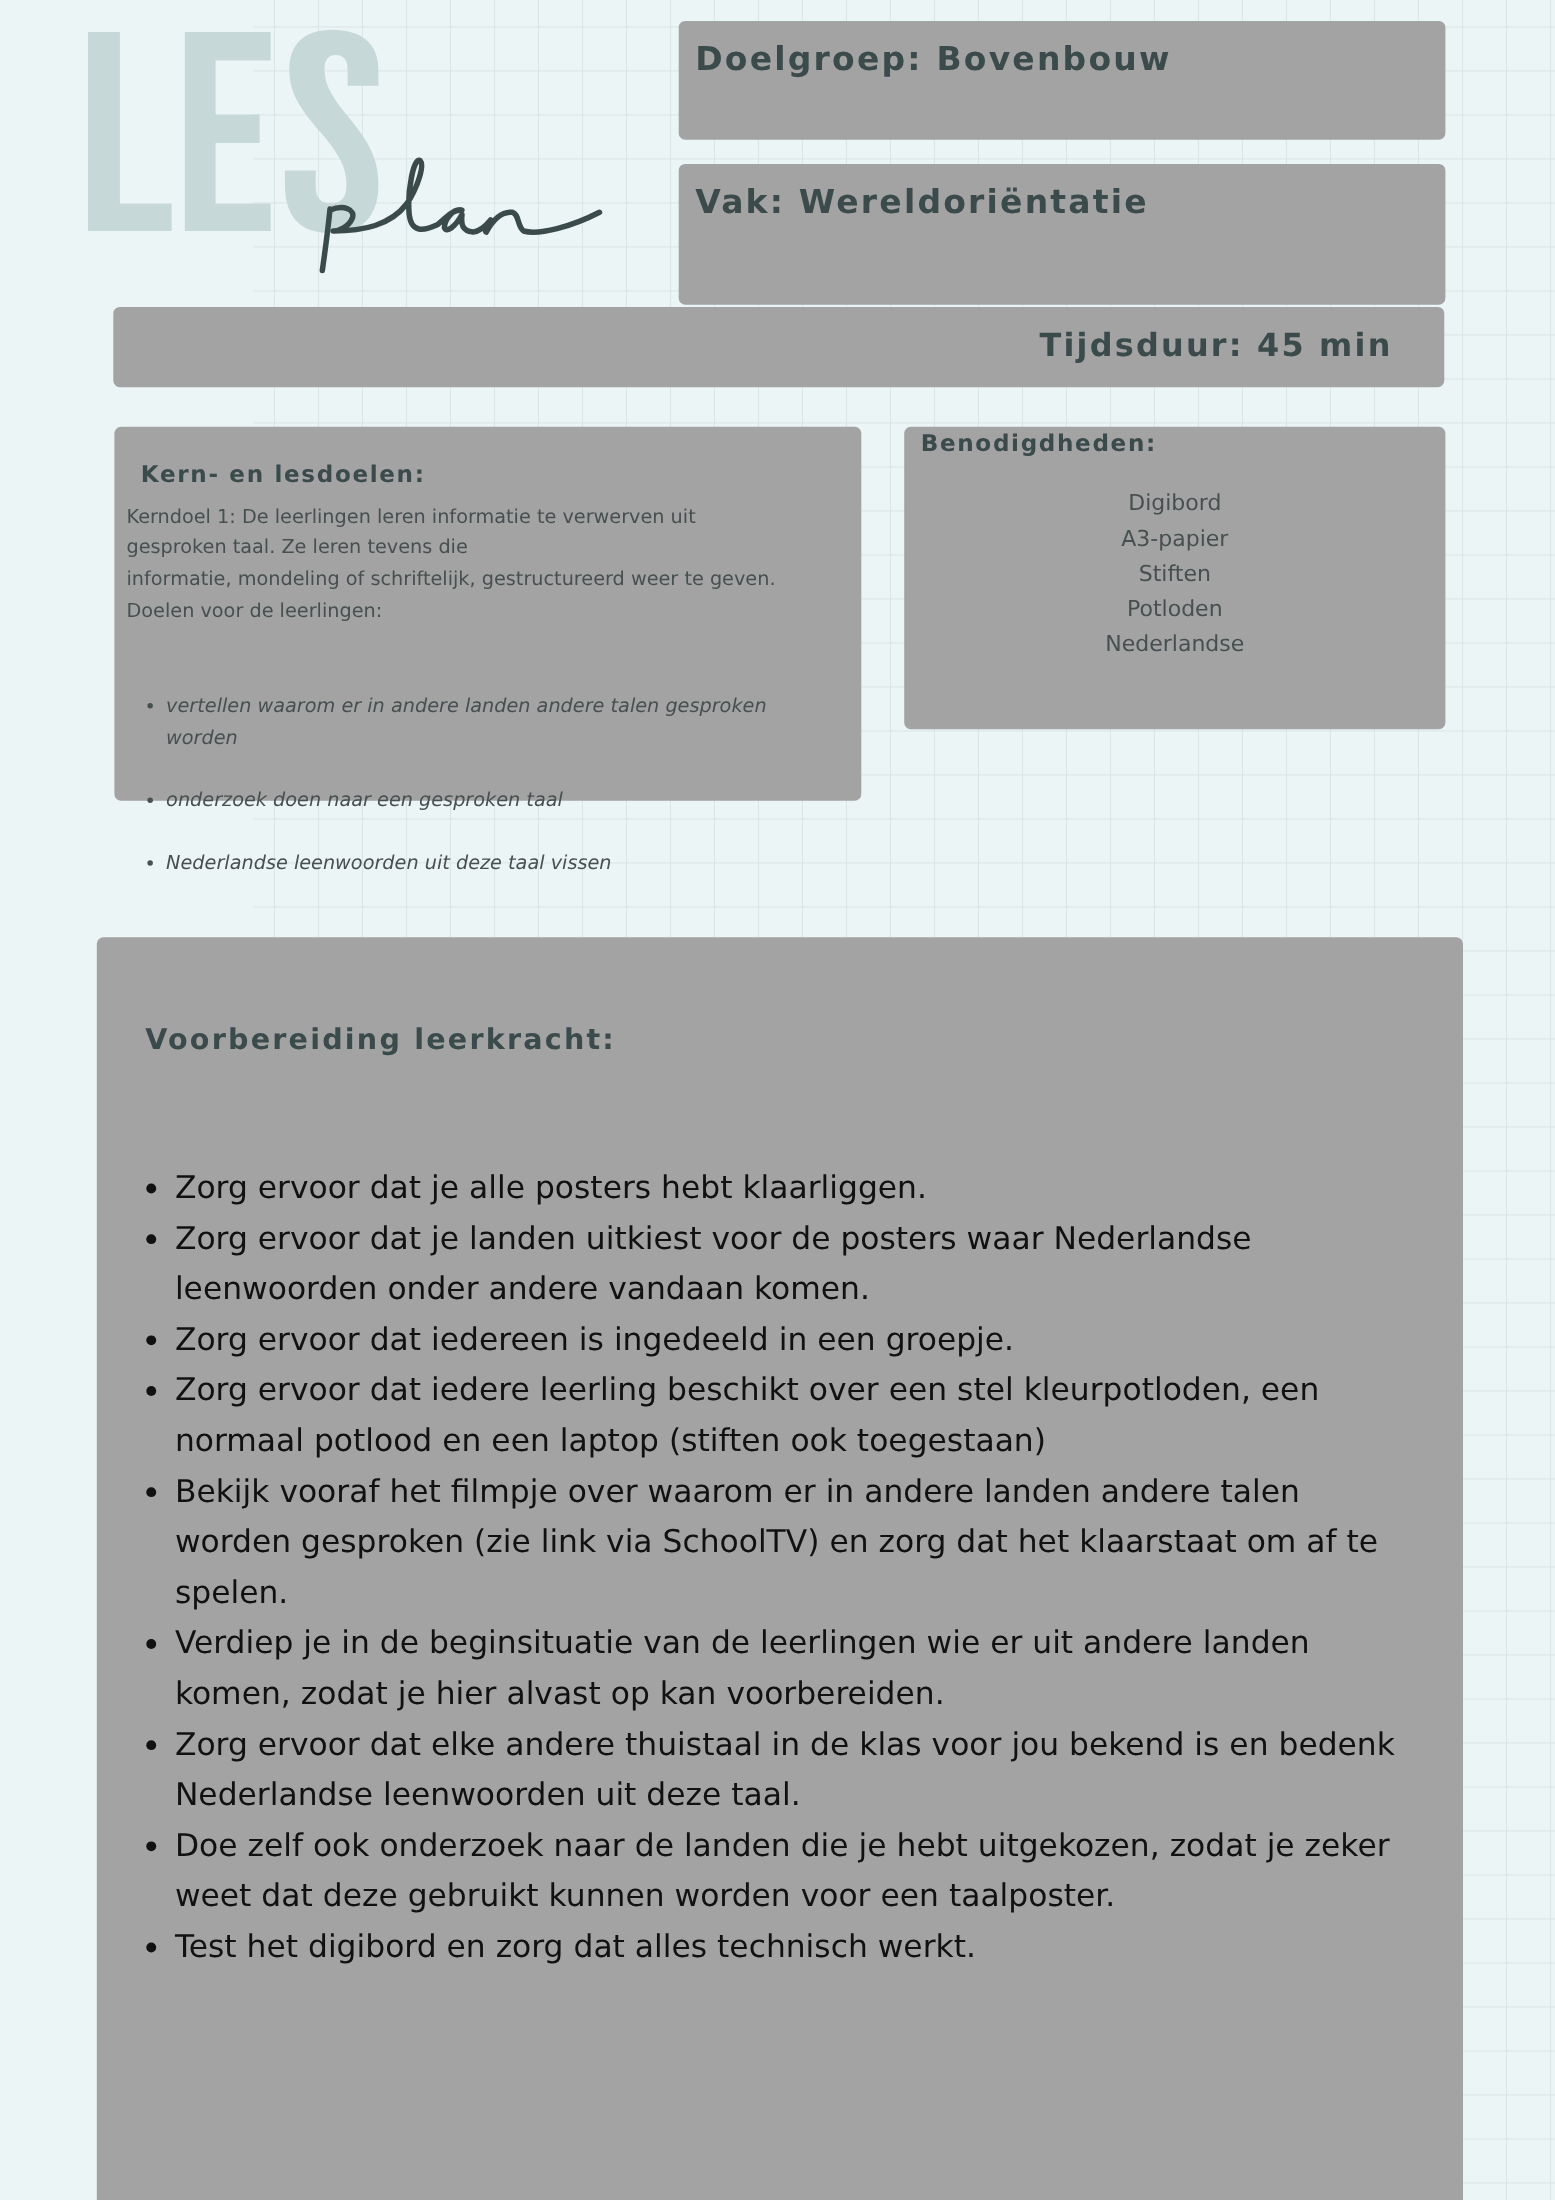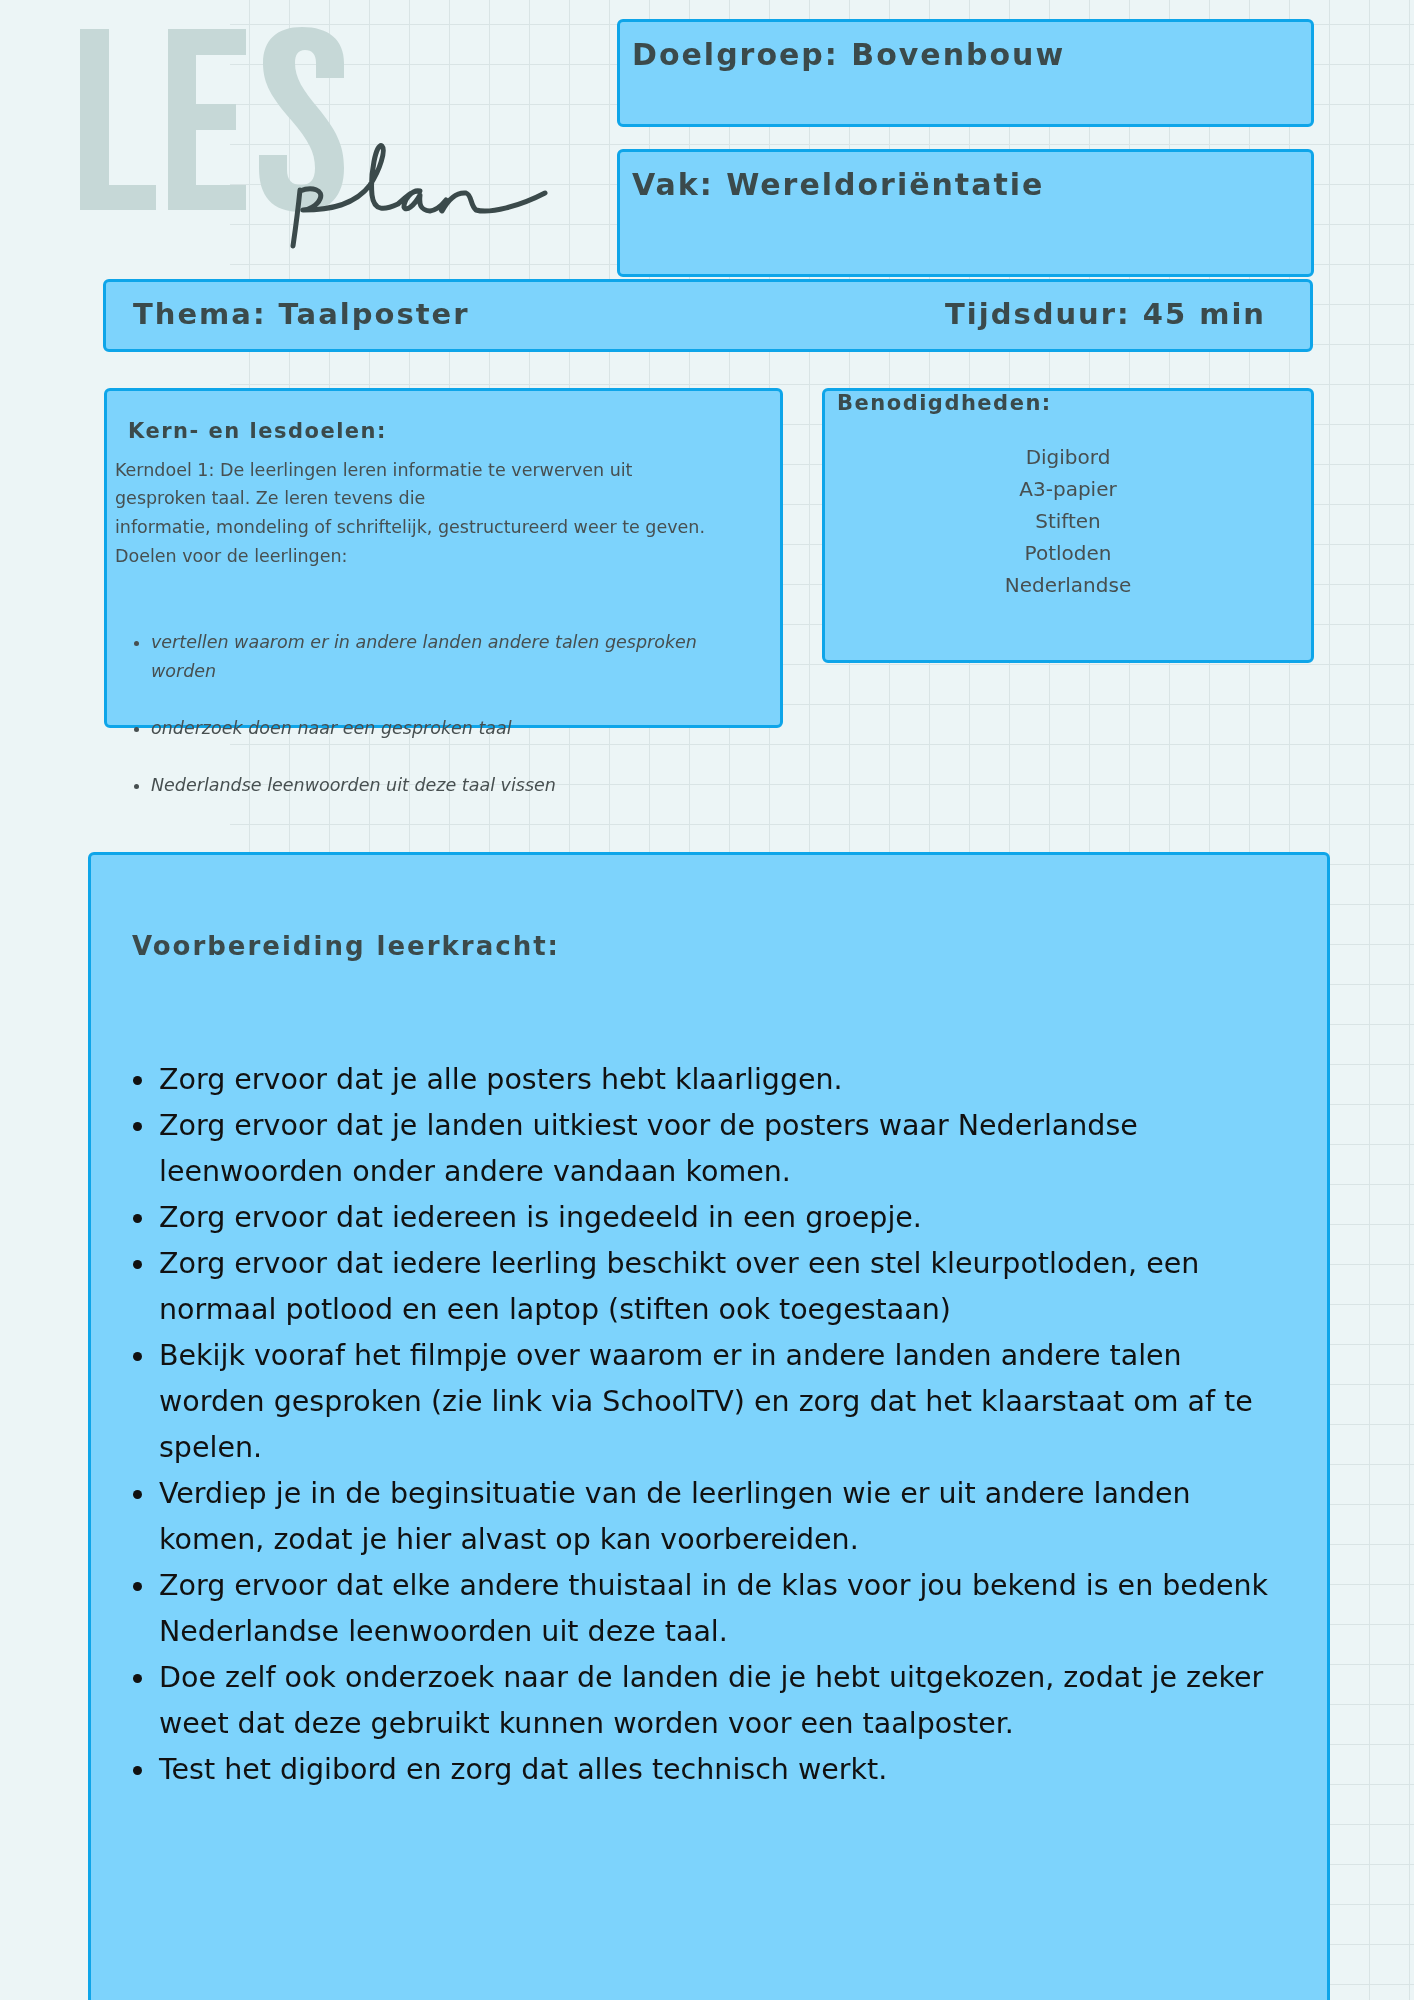--- a/index.html
+++ b/index.html
@@ -12,22 +12,22 @@
   .grid {
     position: absolute; left: 230px; top: 0; right: 0; bottom: 0;
     background-image:
       linear-gradient(to right, #d9e4e5 1px, transparent 1px),
       linear-gradient(to bottom, #d9e4e5 1px, transparent 1px);
     background-size: 40px 40px, 40px 40px;
     background-position: 19px 0, 0 24px;
   }
   .logo { position: absolute; left: 0; top: 0; width: 600px; height: 270px; }
   .box {
-    position: absolute; background: #7dd3fc;
-    border: 3px solid #0ea5e9; border-radius: 6px; box-sizing: border-box;
+    position: absolute; background: #a3a3a3;
+    border: 3px solid #a3a3a3; border-radius: 6px; box-sizing: border-box;
   }
   .h-title {
     position: absolute; font-weight: bold; letter-spacing: 2px;
     color: #3b4a4b; white-space: nowrap;
   }
   #box-doelgroep { left: 617px; top: 19px; width: 697px; height: 108px; }
   #box-vak { left: 617px; top: 149px; width: 697px; height: 128px; }
   #box-doelgroep .h-title, #box-vak .h-title { left: 12px; top: 15px; font-size: 30px; }
   #box-thema { left: 103px; top: 279px; width: 1210px; height: 73px; }
   #box-thema .h-title { top: 15px; font-size: 29px; }
@@ -75,21 +75,20 @@
 
 <div class="box" id="box-doelgroep">
   <div class="h-title">Doelgroep: Bovenbouw</div>
 </div>
 
 <div class="box" id="box-vak">
   <div class="h-title">Vak: Wereldoriëntatie</div>
 </div>
 
 <div class="box" id="box-thema">
-  <div class="h-title thema">Thema: Taalposter</div>
   <div class="h-title tijd">Tijdsduur: 45 min</div>
 </div>
 
 <div class="box" id="box-kern">
   <div class="h-title">Kern- en lesdoelen:</div>
   <div class="kern-body">
     <div>Kerndoel 1: De leerlingen leren informatie te verwerven uit
 gesproken taal. Ze leren tevens die
 informatie, mondeling of schriftelijk, gestructureerd weer te geven.
 Doelen voor de leerlingen:</div>

